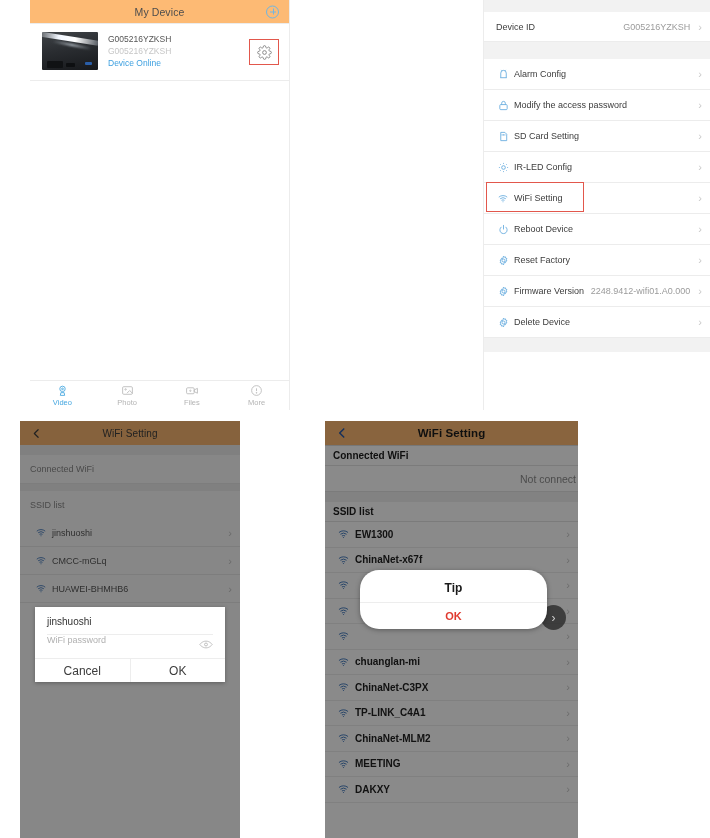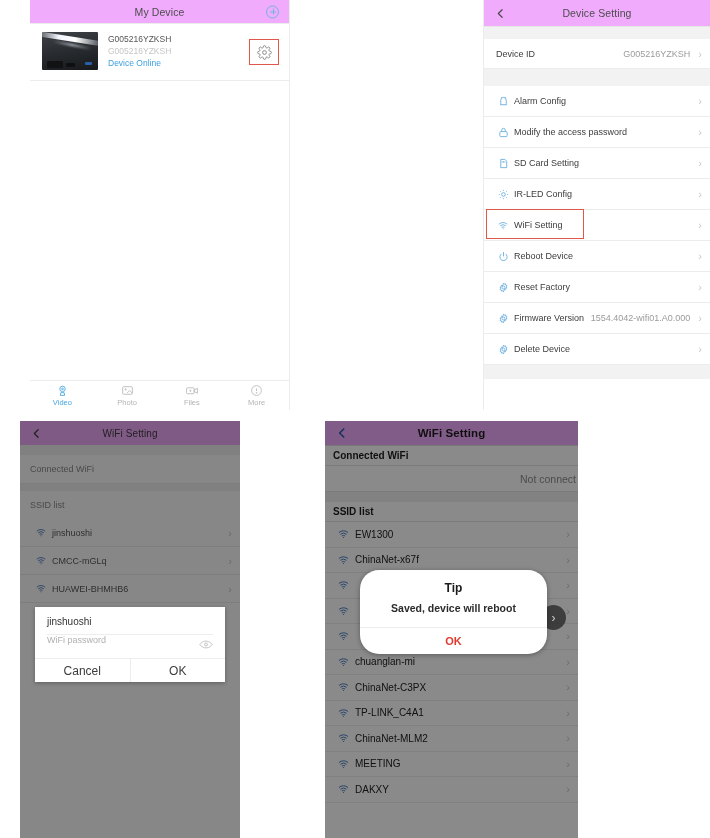--- a/index.html
+++ b/index.html
@@ -8,21 +8,21 @@
     background: #ffffff;
     font-family: "Liberation Sans", sans-serif;
     overflow: hidden;
   }
   .stage { position: relative; width: 710px; height: 838px; background:#fff; }
 
   .panel { position: absolute; background: #ffffff; overflow: hidden; }
 
   
   .navbar {
-    position: relative; height: 26px; background:#f0abfc;
+    position: relative; height: 26px; background:#fdba74;
     display:flex; align-items:center; justify-content:center;
     border-bottom: 1px solid #e6e6e6;
   }
   .navbar .title { font-size: 11px; color:#4a4a4a; letter-spacing:.1px; }
   .nav-back {
     position:absolute; left:10px; top:50%; transform:translateY(-50%);
     width:14px; height:14px;
   }
   .nav-right { position:absolute; right:10px; top:50%; transform:translateY(-50%); }
 
@@ -131,21 +131,21 @@
   #p4 .inner { position:absolute; inset:0; background:#fff; }
   #p4 .dim { position:absolute; inset:0; background:rgba(0,0,0,.46); z-index:5; }
   #p4 .navbar { height:25px; border-bottom:1px solid #dcdcdc; }
   #p4 .navbar .title { font-size:11.5px; color:#1d1d1d; font-weight:bold; }
   #p4 .sect-hdr { height:20px; padding-left:8px; font-size:10px; color:#1d1d1d; font-weight:bold;
                   border-bottom:1px solid #e4e4e4; }
   #p4 .notconn { height:26px; display:flex; align-items:center; justify-content:flex-end;
                  padding-right:2px; font-size:10.5px; color:#8d8d8d; border-bottom:1px solid #e4e4e4; }
   #p4 .spacer { height:10px; background:#f1f1f1; }
   #p4 .row { height:25.5px; padding:0 8px 0 6px; }
-  #p4 .row .lab { font-size:10px; color:#222; font-weight:normal; }
+  #p4 .row .lab { font-size:10px; color:#222; font-weight:bold; }
   #p4 .row .ic { width:24px; }
 
   .dialog-b {
     position:absolute; z-index:10; background:#fff; box-shadow:0 1px 5px rgba(0,0,0,.35);
   }
   .tip-title { text-align:center; font-size:12px; font-weight:bold; color:#1b1b1b; padding:11px 0 7px; }
   .tip-msg { text-align:center; font-size:10.5px; color:#2b2b2b; font-weight:bold; padding:0 10px 13px; }
   .tip-ok { border-top:1px solid #ededed; height:27px; display:flex; align-items:center;
             justify-content:center; font-size:11px; font-weight:bold; color:#e03a2f; }
 
@@ -219,28 +219,20 @@
           <circle cx="12" cy="12" r="9"></circle>
             <path d="M12 8v5"></path>
             <circle cx="12" cy="16.3" r=".7" fill="#b9b9b9"></circle>
         </svg>
         <span class="tl">More</span>
       </div>
     </div>
   </div>
 
   <div class="panel" id="p2">
-    <div class="navbar">
-      <div class="nav-back">
-        <svg width="13" height="13" viewBox="0 0 24 24" fill="none" stroke="#4a4a4a" stroke-width="2.2" stroke-linecap="round" stroke-linejoin="round">
-          <path d="M15 5l-7 7 7 7"></path>
-        </svg>
-      </div>
-      <span class="title">Device Setting</span>
-    </div>
 
     <div class="grey-gap" style="height:12px"></div>
 
     <div class="row" style="height:30px;padding:0 8px 0 12px">
       <span class="lab" style="font-size:9px">Device ID</span>
       <span class="val" style="font-size:9px">G005216YZKSH</span>
       <span class="chev">›</span>
     </div>
 
     <div class="grey-gap" style="height:17px"></div>
@@ -327,21 +319,21 @@
     </div>
 
     <div class="row with-ic">
       <span class="ic">
         <svg width="11" height="11" viewBox="0 0 24 24" fill="none" stroke="#5fa8dd" stroke-width="1.8">
           <circle cx="12" cy="12" r="3.2"></circle>
           <path d="M12 2.5l1.7 2.2 2.7-.6.4 2.8 2.6 1-1.3 2.5 1.3 2.5-2.6 1-.4 2.8-2.7-.6L12 21.5l-1.7-2.2-2.7.6-.4-2.8-2.6-1 1.3-2.5L4.6 11l2.6-1 .4-2.8 2.7.6z"></path>
         </svg>
         </span>
       <span class="lab">Firmware Version</span>
-      <span class="val">1554.4042-wifi01.A0.000</span>
+      <span class="val">2248.9412-wifi01.A0.000</span>
       <span class="chev">›</span>
     </div>
 
     <div class="row with-ic">
       <span class="ic">
         <svg width="11" height="11" viewBox="0 0 24 24" fill="none" stroke="#5fa8dd" stroke-width="1.8">
           <circle cx="12" cy="12" r="3.2"></circle>
           <path d="M12 2.5l1.7 2.2 2.7-.6.4 2.8 2.6 1-1.3 2.5 1.3 2.5-2.6 1-.4 2.8-2.7-.6L12 21.5l-1.7-2.2-2.7.6-.4-2.8-2.6-1 1.3-2.5L4.6 11l2.6-1 .4-2.8 2.7.6z"></path>
         </svg>
         </span>
@@ -577,18 +569,17 @@
     </div>
 
     <div class="dim"></div>
 
     <div class="cursor-dot" style="left:216px; top:184px;">
       <span>›</span>
     </div>
 
     <div class="dialog-b" style="left:35px; top:149px; width:187px;border-radius:19px;">
       <div class="tip-title">Tip</div>
-      <div class="tip-msg">Saved, device will reboot</div>
       <div class="tip-ok">OK</div>
     </div>
   </div>
 
 </div>
 
 </body></html>

